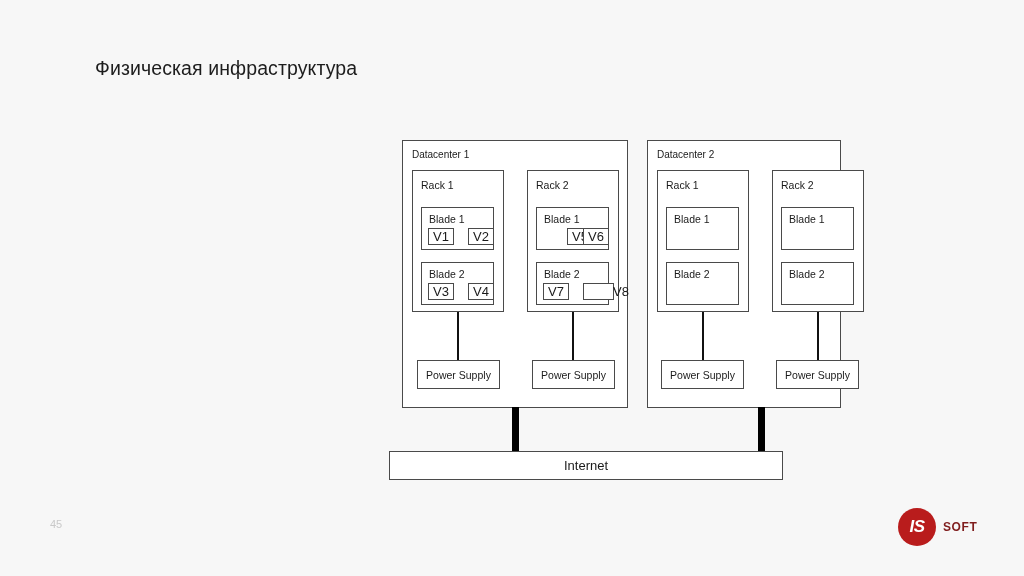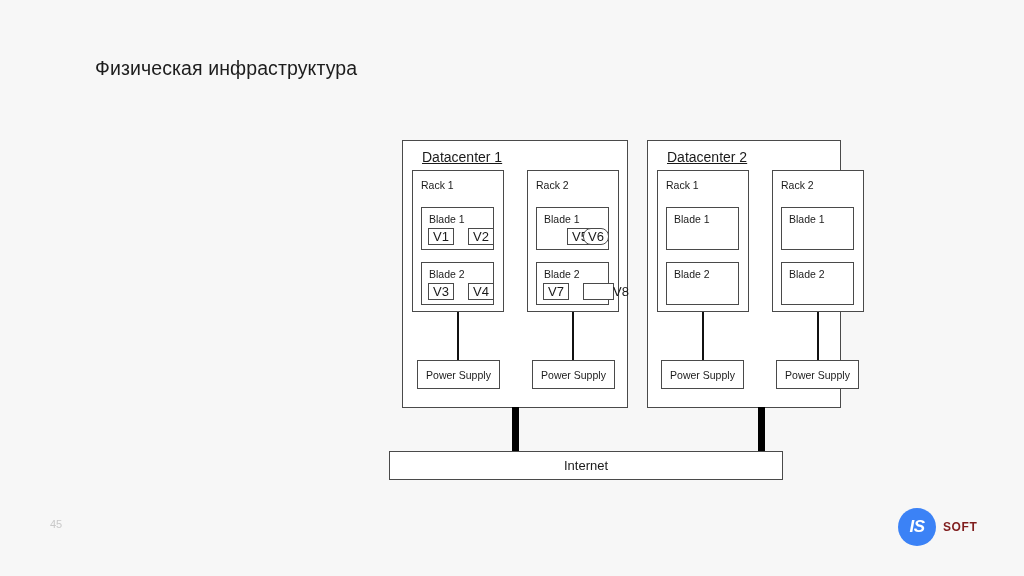--- a/index.html
+++ b/index.html
@@ -46,24 +46,23 @@
   .box-label {
     position: absolute;
     font-size: 10.5px;
     color: #1a1a1a;
     white-space: nowrap;
     line-height: 1;
   }
 
   
   .datacenter > .box-label {
-    left: 19px;
+    left: 9px;
     top: 9px;
-    font-size: 14px;
-    text-decoration: underline;
+    font-size: 10px;
   }
   
   .rack > .box-label {
     left: 8px;
     top: 9px;
   }
   
   .blade > .box-label {
     left: 7px;
     top: 6px;
@@ -136,21 +135,21 @@
     left: 898px;
     top: 508px;
     display: flex;
     align-items: center;
     gap: 7px;
   }
   .brand-mark {
     width: 38px;
     height: 38px;
     border-radius: 50%;
-    background: #3b82f6;
+    background: #b91c1c;
     display: flex;
     align-items: center;
     justify-content: center;
     color: #ffffff;
     font-size: 17px;
     font-style: italic;
     font-weight: 700;
     letter-spacing: -0.5px;
   }
   .brand-text {
@@ -189,21 +188,21 @@
   <div class="wire" style="left:457px; top:312px; height:48px;"></div>
   <div class="psu" style="left:417px; top:360px; width:83px; height:29px;">Power Supply</div>
 
   <div class="box rack" style="left:527px; top:170px; width:92px; height:142px;">
     <span class="box-label">Rack 2</span>
   </div>
   <div class="box blade" style="left:536px; top:207px; width:73px; height:43px;">
     <span class="box-label">Blade 1</span>
   </div>
   <div class="vm" style="left:567px; top:228px;">V5</div>
-  <div class="vm" style="left:583px; top:228px;border-radius:8px;">V6</div>
+  <div class="vm" style="left:583px; top:228px;">V6</div>
 
   <div class="box blade" style="left:536px; top:262px; width:73px; height:43px;">
     <span class="box-label">Blade 2</span>
   </div>
   <div class="vm" style="left:543px; top:283px;">V7</div>
   <div class="vm" style="left:583px; top:283px;padding-left:29px;">V8</div>
 
   <div class="wire" style="left:572px; top:312px; height:48px;"></div>
   <div class="psu" style="left:532px; top:360px; width:83px; height:29px;">Power Supply</div>
 

